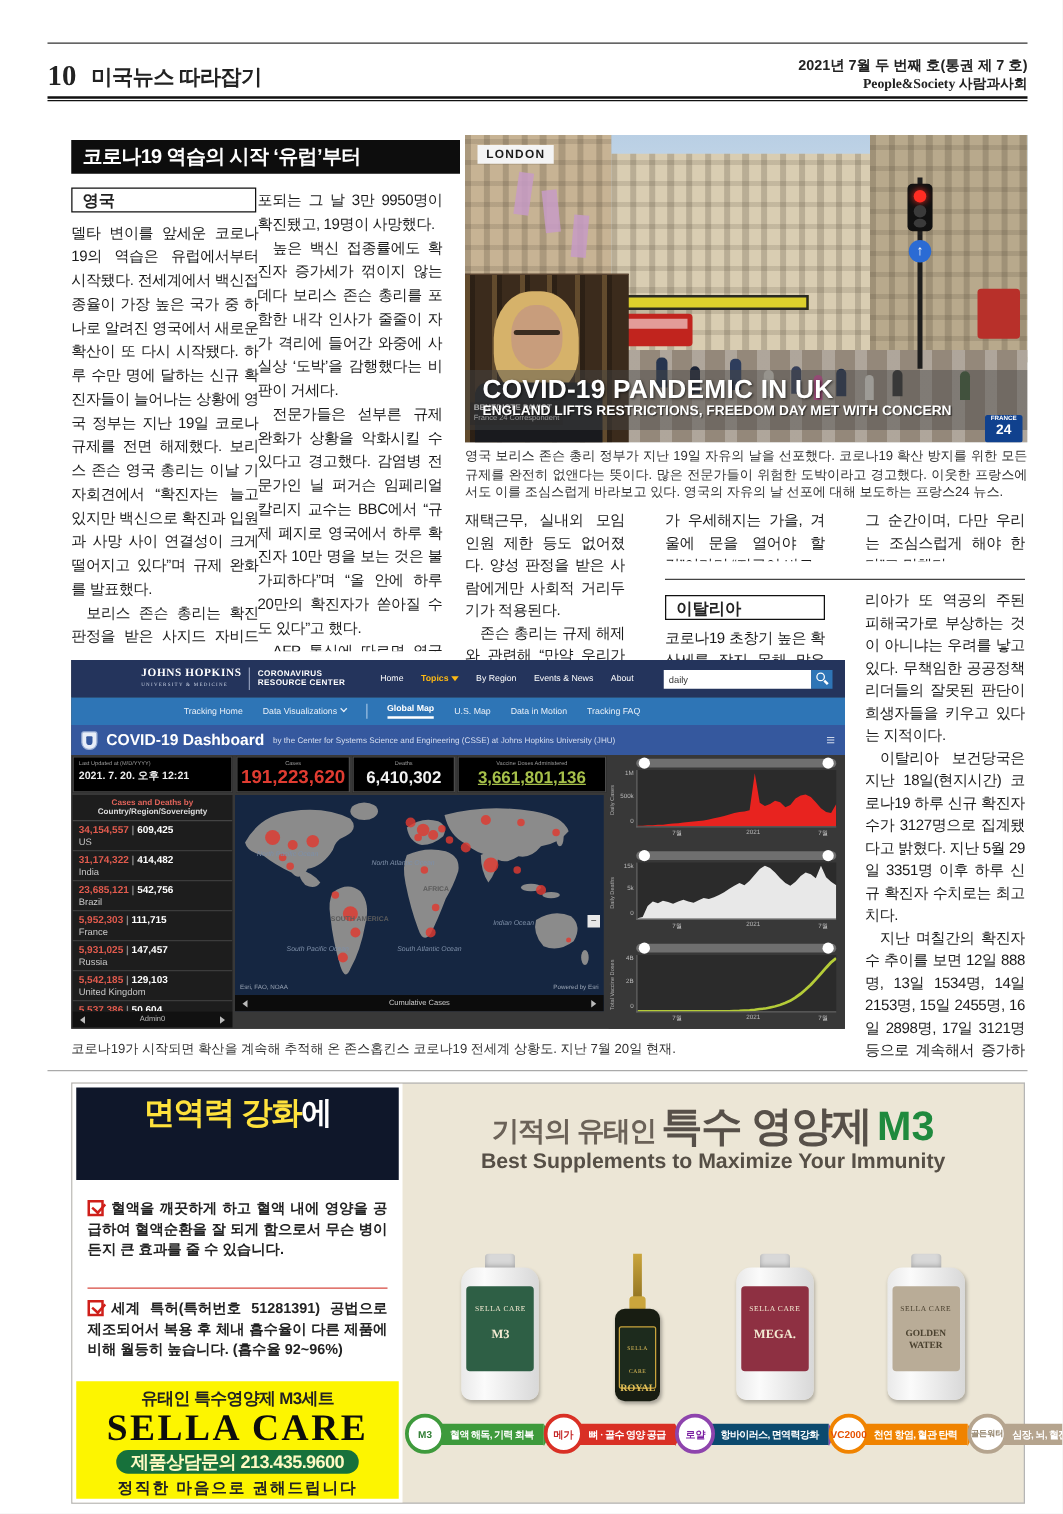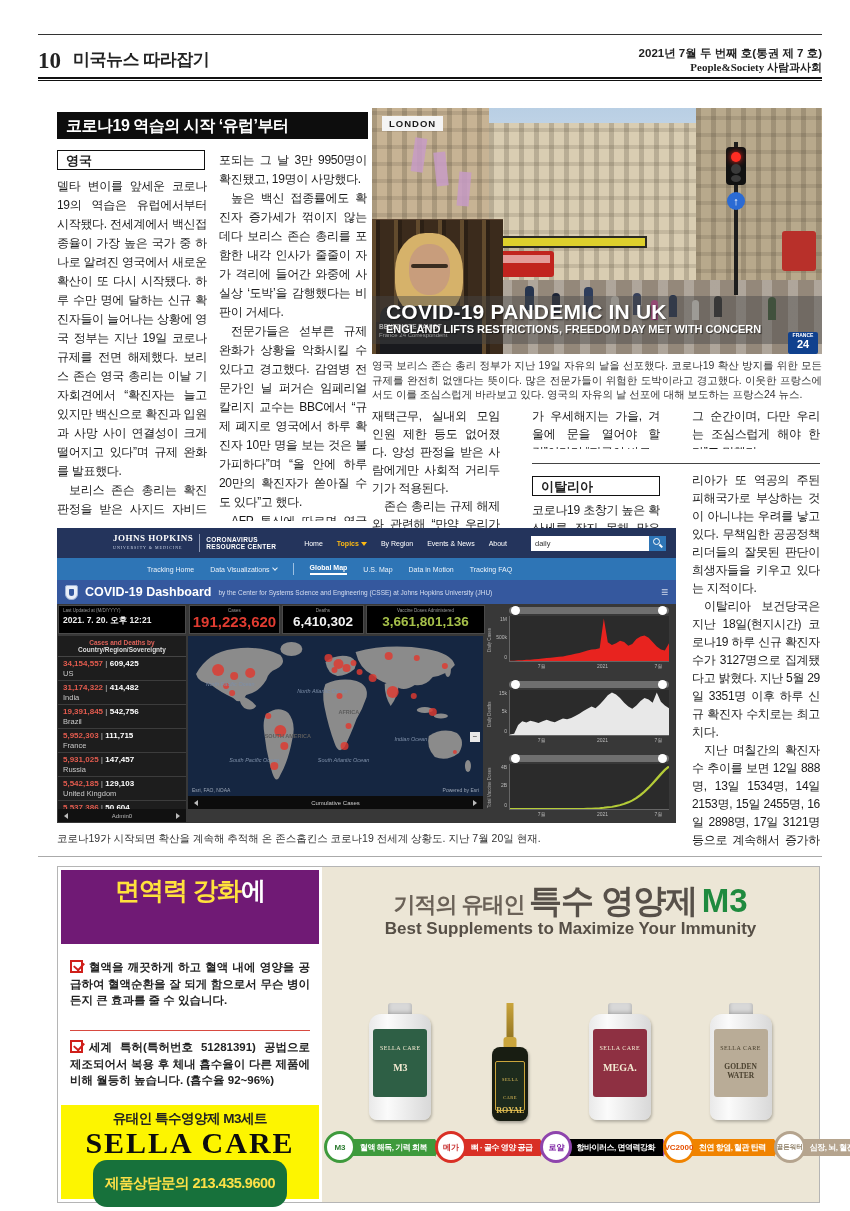--- a/index.html
+++ b/index.html
@@ -3,39 +3,39 @@
 <meta charset="utf-8">
 <style>
   * { margin:0; padding:0; box-sizing:border-box; }
   body { background:#e9e9e9; font-family:"Liberation Sans", sans-serif; }
   .page { position:relative; width:850px; height:1211px; background:#fff; margin:0 auto; overflow:hidden; color:#222; }
   .abs { position:absolute; }
 
   
   .rule-top { left:38px; top:34px; width:784px; height:1px; background:#333; }
   .hdr { left:38px; top:40px; width:784px; height:34px; display:flex; justify-content:space-between; align-items:flex-end; }
-  .hdr-left { display:flex; align-items:flex-start; gap:12px; }
+  .hdr-left { display:flex; align-items:center; gap:12px; }
   .page-num { font-size:23px; font-weight:bold; font-family:"Liberation Serif", serif; }
   .sec-title { font-size:17px; font-weight:bold; letter-spacing:-0.5px; }
   .hdr-right { text-align:right; line-height:14px; }
   .issue { font-size:11.5px; font-weight:bold; }
   .pub { font-size:11px; font-weight:bold; font-family:"Liberation Serif", serif; }
   .rule-a { left:38px; top:77px; width:784px; height:2px; background:#111; }
   .rule-b { left:38px; top:80px; width:784px; height:1px; background:#111; }
 
   
   .title-bar { left:57px; top:112px; width:311px; height:27px; background:#0d0d0d; color:#fff;
     font-size:16px; font-weight:bold; line-height:27px; padding-left:9px; letter-spacing:-0.5px; }
   .tag-box { border:1.5px solid #111; font-size:13px; font-weight:bold; padding:1px 0 1px 8px; background:#fff; }
   .uk-box { left:57px; top:150px; width:148px; height:20px; }
   .italy-box { left:532px; top:476px; width:128px; height:20px; }
   .body-txt { font-size:12px; line-height:19px; text-align:justify; color:#1a1a1a; letter-spacing:-0.3px; }
   .body-txt p.ind { text-indent:12px; }
   .c1 { left:57px;  top:177px; width:150px; height:344px; overflow:hidden; }
-  .c2 { left:219px; top:151px; width:148px; height:370px; overflow:hidden; }
+  .c2 { left:206px; top:151px; width:148px; height:370px; overflow:hidden; }
   .c3 { left:372px; top:407px; width:128px; height:126px; line-height:18px; overflow:hidden; }
   .c4t{ left:532px; top:407px; width:128px; height:42px; line-height:18px; overflow:hidden; }
   .c5t{ left:692px; top:407px; width:128px; height:42px; line-height:18px; overflow:hidden; }
   .hr-italy { left:532px; top:463px; width:288px; height:1px; background:#444; }
   .c4b{ left:532px; top:501px; width:128px; height:40px; line-height:18px; overflow:hidden; }
   .c5i{ left:692px; top:471px; width:128px; height:378px; line-height:18px; overflow:hidden; }
 
   
   .photo { left:372px; top:108px; width:450px; height:246px; overflow:hidden; background:linear-gradient(#b9cfe4,#e2ebf3 55%,#eef2f6); }
   .ph-bld { position:absolute; background-image:
@@ -105,21 +105,21 @@
   .tile { position:absolute; background:#000; border:1px solid #4a4a4a; text-align:center; overflow:hidden; }
   .tile .lab { font-size:4.5px; color:#9a9a9a; margin-top:2px; }
   .t-upd { left:1px; top:1px; width:128px; height:29px; text-align:left; padding-left:4px; }
   .t-upd .lab { font-size:4.5px; }
   .t-upd .val { font-size:8.5px; color:#eee; font-weight:bold; margin-top:2px; }
   .t-cases { left:132px; top:1px; width:91px; height:29px; }
   .t-deaths{ left:225px; top:1px; width:82px; height:29px; }
   .t-vacc  { left:309px; top:1px; width:119px; height:29px; }
   .stat-cases { font-size:15px; font-weight:bold; color:#e03c31; line-height:17px; }
   .stat-deaths{ font-size:13.5px; font-weight:bold; color:#f2f2f2; line-height:17px; }
-  .stat-vacc  { font-size:13.5px; font-weight:bold; color:#a6c04a; line-height:17px; }
+  .stat-vacc  { font-size:13.5px; font-weight:bold; color:#a6c04a; line-height:17px;text-decoration:underline; }
   .cpanel { position:absolute; left:1px; top:32px; width:128px; height:173px; background:#1d1d1d; overflow:hidden; }
   .cpanel .chead { font-size:6.5px; font-weight:bold; text-align:center; color:#ddd; padding:3px 0; border-bottom:1px solid #444; }
   .cpanel .chead .red { color:#e0635a; }
   .c-row { border-bottom:1px solid #3c3c3c; padding:2px 0 2px 5px; }
   .c-nums { font-size:8px; font-weight:bold; color:#fff; }
   .c-cases { color:#e25b4e; }
   .c-sep { color:#888; }
   .c-name { font-size:7.5px; color:#c9c9c9; margin-top:1px; }
   .cfoot { position:absolute; left:1px; top:205px; width:128px; height:13px; background:#111; color:#bbb; font-size:6px; display:flex; align-items:center; justify-content:space-between; padding:0 6px; }
   .tri-l { width:0; height:0; border-top:3px solid transparent; border-bottom:3px solid transparent; border-right:4px solid #bbb; }
@@ -143,33 +143,33 @@
   .chplot svg { width:100%; height:100%; display:block; }
   .chxticks { position:absolute; left:22px; top:59px; width:160px; height:8px; color:#bbb; font-size:5px; }
   .chxticks span { position:absolute; }
   .dash-cap, .ph-cap, .d-cap { color:#333; }
   .d-cap { left:57px; top:832px; width:619px; height:15px; font-size:10.5px; }
 
   
   .hr-ad { left:38px; top:856px; width:784px; height:1px; background:#aaa; }
   .ad { left:57px; top:866px; width:763px; height:337px; border:1px solid #b5b5b5; background:#ece6d6; }
   .ad-left { position:absolute; left:0; top:0; width:264px; height:335px; background:#fff; }
-  .ad-banner { position:absolute; left:3px; top:3px; width:258px; height:74px; background:#701a75; text-align:center; padding-top:6px; }
+  .ad-banner { position:absolute; left:3px; top:3px; width:258px; height:74px; background:#0f172a; text-align:center; padding-top:6px; }
   .ad-b1 { font-size:25px; font-weight:800; color:#ffe23c; letter-spacing:-1px; line-height:29px; }
   .ad-b1 .w { color:#fff; }
   .ad-b2 { font-size:29px; font-weight:800; color:#fff; letter-spacing:-1px; line-height:32px; }
   .ad-check { position:absolute; left:12px; width:240px; font-size:11.5px; line-height:16.5px; color:#222; font-weight:bold; text-align:justify; }
   .chk1 { top:92px; } .chk2 { top:172px; }
   .chkbox { float:left; width:13px; height:13px; border:2px solid #cf1f1a; margin:1px 6px 0 0; position:relative; }
   .chkbox:after { content:""; position:absolute; left:2px; top:0px; width:8px; height:5px; border-left:2.5px solid #cf1f1a; border-bottom:2.5px solid #cf1f1a; transform:rotate(-48deg); }
   .ad-redhr { position:absolute; left:12px; top:163px; width:240px; height:1px; background:#d84a40; }
   .ad-yellow { position:absolute; left:3px; top:238px; width:258px; height:94px; background:#fdf500; text-align:center; }
   .ad-set { font-size:13.5px; font-weight:800; margin-top:5px; letter-spacing:-0.5px; }
   .ad-brandname { font-family:"Liberation Serif", serif; font-size:30px; font-weight:bold; letter-spacing:2px; line-height:30px; color:#0d0d0d; }
-  .ad-pill { display:inline-block; background:#17713b; color:#fde047; font-size:14.5px; font-weight:800; border-radius:14px; padding:14px 12px; margin-top:2px; letter-spacing:-0.5px; }
+  .ad-pill { display:inline-block; background:#17713b; color:#fef9c3; font-size:14.5px; font-weight:800; border-radius:14px; padding:0 12px; margin-top:2px; letter-spacing:-0.5px; }
   .ad-slogan { font-size:12.5px; font-weight:bold; letter-spacing:1.5px; margin-top:3px; }
   .ad-right { position:absolute; left:264px; top:0; width:497px; height:335px; }
   .ad-title { position:absolute; left:0; top:12px; width:100%; text-align:center; white-space:nowrap; }
   .ad-t-a { font-size:22px; font-weight:bold; color:#6b6258; letter-spacing:-1px; }
   .ad-t-b { font-size:33px; font-weight:800; color:#575049; letter-spacing:-1px; }
   .ad-t-c { font-size:33px; font-weight:800; color:#1f8a3e; }
   .ad-sub { position:absolute; left:0; top:52px; width:100%; text-align:center; font-size:17px; font-weight:bold; color:#564f46; }
   .ad-strip { position:absolute; left:6px; top:82px; width:482px; height:24px; background:#eef3fa; display:flex; align-items:center; justify-content:center; gap:10px; }
   .dots { display:flex; gap:4px; }
   .dots i { width:7px; height:7px; border-radius:50%; display:block; }
@@ -191,21 +191,21 @@
   .royal .b-label2 { position:absolute; left:5px; top:58px; width:30px; height:50px; background:#1d2b1d; border:1px solid #caa53c; border-radius:2px; color:#e4c25a; text-align:center; padding-top:5px; }
   .royal .b-brand { font-size:4.5px; }
   .royal .b-name { font-size:8px; margin-top:3px; }
   .ribbons { position:absolute; left:2px; top:258px; width:493px; height:44px; display:flex; align-items:center; justify-content:space-between; }
   .rib { display:flex; align-items:center; }
   .rib-circle { width:32px; height:32px; border-radius:50%; background:#fff; border:3px solid; display:flex; align-items:center; justify-content:center; font-weight:800; font-size:8px; z-index:2; flex:none; }
   .rib-tail { position:relative; margin-left:-5px; color:#fff; font-size:8px; font-weight:bold; padding:3px 8px 3px 9px; white-space:nowrap; letter-spacing:-0.5px; }
   .rib-tail:after { content:""; position:absolute; right:-5px; top:0; border-top:9px solid transparent; border-bottom:9px solid transparent; border-left:5px solid; border-left-color:inherit; }
   .rb-green  .rib-circle{ border-color:#3e9a3c; color:#2e7d32; } .rb-green .rib-tail{ background:#3e9a3c; border-left-color:#3e9a3c; }
   .rb-red    .rib-circle{ border-color:#d93025; color:#c62828; } .rb-red .rib-tail{ background:#d93025; border-left-color:#d93025; }
-  .rb-purple .rib-circle{ border-color:#8e44ad; color:#7b1fa2; } .rb-purple .rib-tail{ background:#000000; border-left-color:#8e44ad; }
+  .rb-purple .rib-circle{ border-color:#8e44ad; color:#7b1fa2; } .rb-purple .rib-tail{ background:#0c4a6e; border-left-color:#8e44ad; }
   .rb-orange .rib-circle{ border-color:#f08300; color:#e65100; } .rb-orange .rib-tail{ background:#f08300; border-left-color:#f08300; }
   .rb-tan    .rib-circle{ border-color:#b5a48e; color:#8a7a60; font-size:6.5px; } .rb-tan .rib-tail{ background:#b5a48e; border-left-color:#b5a48e; }
 </style>
 </head>
 <body>
 
 <div class="page">
 
   <div class="abs rule-top"></div>
   <div class="abs hdr">
@@ -368,21 +368,21 @@
         </div>
         <div class="c-row">
             <div class="c-nums"><span class="c-cases">34,154,557</span><span class="c-sep"> | </span><span>609,425</span></div>
             <div class="c-name">US</div>
           </div>
         <div class="c-row">
             <div class="c-nums"><span class="c-cases">31,174,322</span><span class="c-sep"> | </span><span>414,482</span></div>
             <div class="c-name">India</div>
           </div>
         <div class="c-row">
-            <div class="c-nums"><span class="c-cases">19,391,845</span><span class="c-sep"> | </span><span>542,756</span></div>
+            <div class="c-nums"><span class="c-cases">23,685,121</span><span class="c-sep"> | </span><span>542,756</span></div>
             <div class="c-name">Brazil</div>
           </div>
         <div class="c-row">
             <div class="c-nums"><span class="c-cases">5,952,303</span><span class="c-sep"> | </span><span>111,715</span></div>
             <div class="c-name">France</div>
           </div>
         <div class="c-row">
             <div class="c-nums"><span class="c-cases">5,931,025</span><span class="c-sep"> | </span><span>147,457</span></div>
             <div class="c-name">Russia</div>
           </div>

